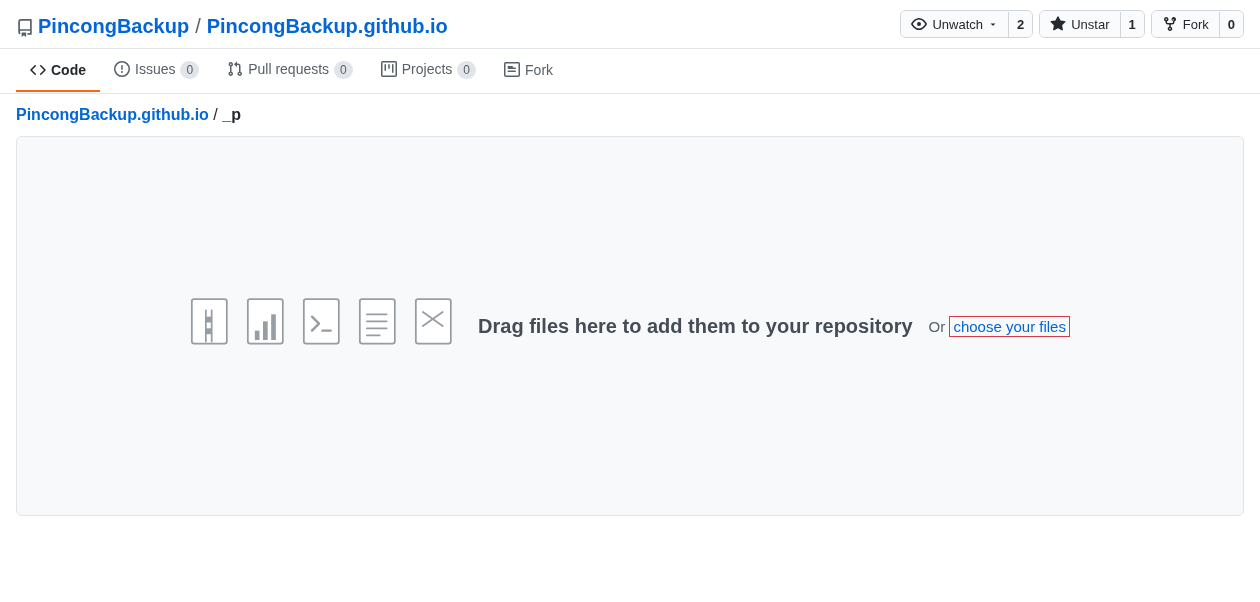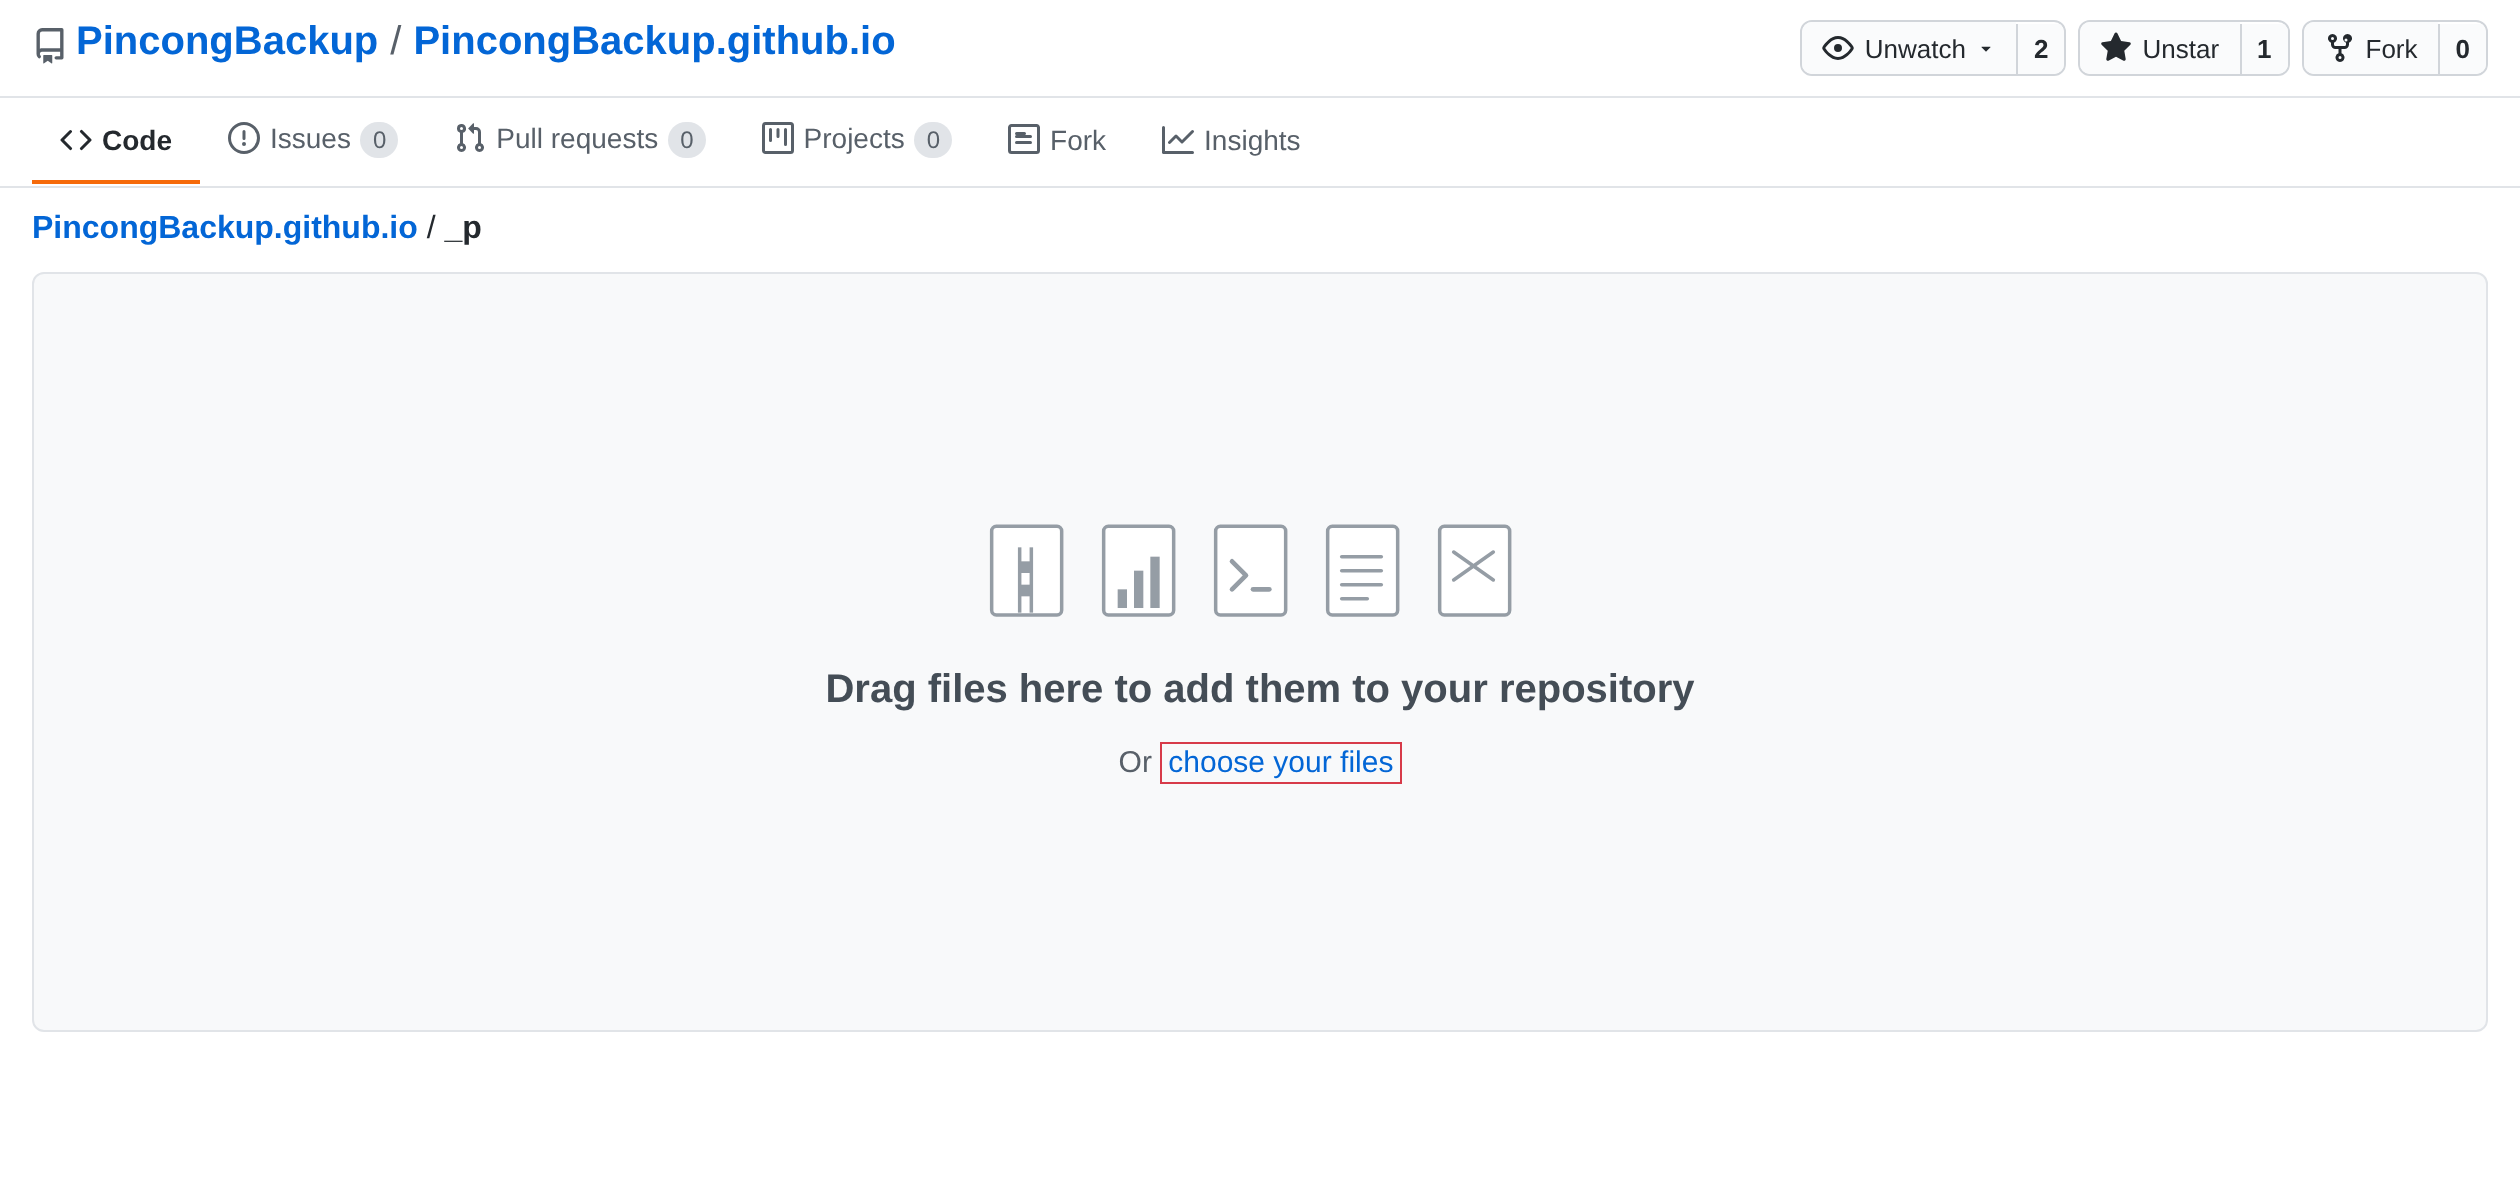--- a/index.html
+++ b/index.html
@@ -6,21 +6,21 @@
     body {
       font-family: -apple-system, BlinkMacSystemFont, "Segoe UI", Helvetica, Arial, sans-serif;
       font-size: 14px;
       color: #24292e;
       background: #fff;
     }
 
     
     .top-header {
       display: flex;
-      align-items: flex-start;
+      align-items: flex-end;
       justify-content: space-between;
       padding: 10px 16px;
       border-bottom: 1px solid #e1e4e8;
     }
 
     .repo-title {
       display: flex;
       align-items: center;
       gap: 4px;
       font-size: 20px;
@@ -116,21 +116,20 @@
     }
 
     
     .drop-zone {
       margin: 0 16px 16px 16px;
       border: 1px solid #e1e4e8;
       border-radius: 6px;
       background: #f8f9fa;
       min-height: 380px;
       display: flex;
-      flex-direction: column;
       align-items: center;
       justify-content: center;
       gap: 16px;
     }
 
     .file-icons {
       display: flex;
       align-items: center;
       gap: 8px;
     }
@@ -252,26 +251,20 @@
     <span class="badge">0</span>
   </a>
 
   <a class="nav-tab" href="#">
     <svg class="icon-svg" viewBox="0 0 16 16">
       <path fill-rule="evenodd" d="M1.75 1.5a.25.25 0 00-.25.25v11.5c0 .138.112.25.25.25h12.5a.25.25 0 00.25-.25V1.75a.25.25 0 00-.25-.25H1.75zM0 1.75C0 .784.784 0 1.75 0h12.5C15.216 0 16 .784 16 1.75v11.5A1.75 1.75 0 0114.25 15H1.75A1.75 1.75 0 010 13.25V1.75zM3.5 6.25a.75.75 0 01.75-.75h7a.75.75 0 010 1.5h-7a.75.75 0 01-.75-.75zm.75 2.25h7a.75.75 0 010 1.5h-7a.75.75 0 010-1.5zM4.25 4a.75.75 0 000 1.5h4a.75.75 0 000-1.5h-4z"></path>
     </svg>
     <span>Fork</span>
   </a>
 
-  <a class="nav-tab" href="#">
-    <svg class="icon-svg" viewBox="0 0 16 16">
-      <path fill-rule="evenodd" d="M1.5 1.75a.75.75 0 00-1.5 0v12.5c0 .414.336.75.75.75h14.5a.75.75 0 000-1.5H1.5V1.75zm14.28 2.53a.75.75 0 00-1.06-1.06L10 7.94 7.53 5.47a.75.75 0 00-1.06 0L3.22 8.72a.75.75 0 001.06 1.06L7 7.06l2.47 2.47a.75.75 0 001.06 0l5.25-5.25z"></path>
-    </svg>
-    <span>Insights</span>
-  </a>
 </nav>
 
 <div class="breadcrumb">
   <a href="#">PincongBackup.github.io</a>
   <span> / </span>
   <strong>_p</strong>
 </div>
 
 <div class="drop-zone">
   <div class="file-icons">

